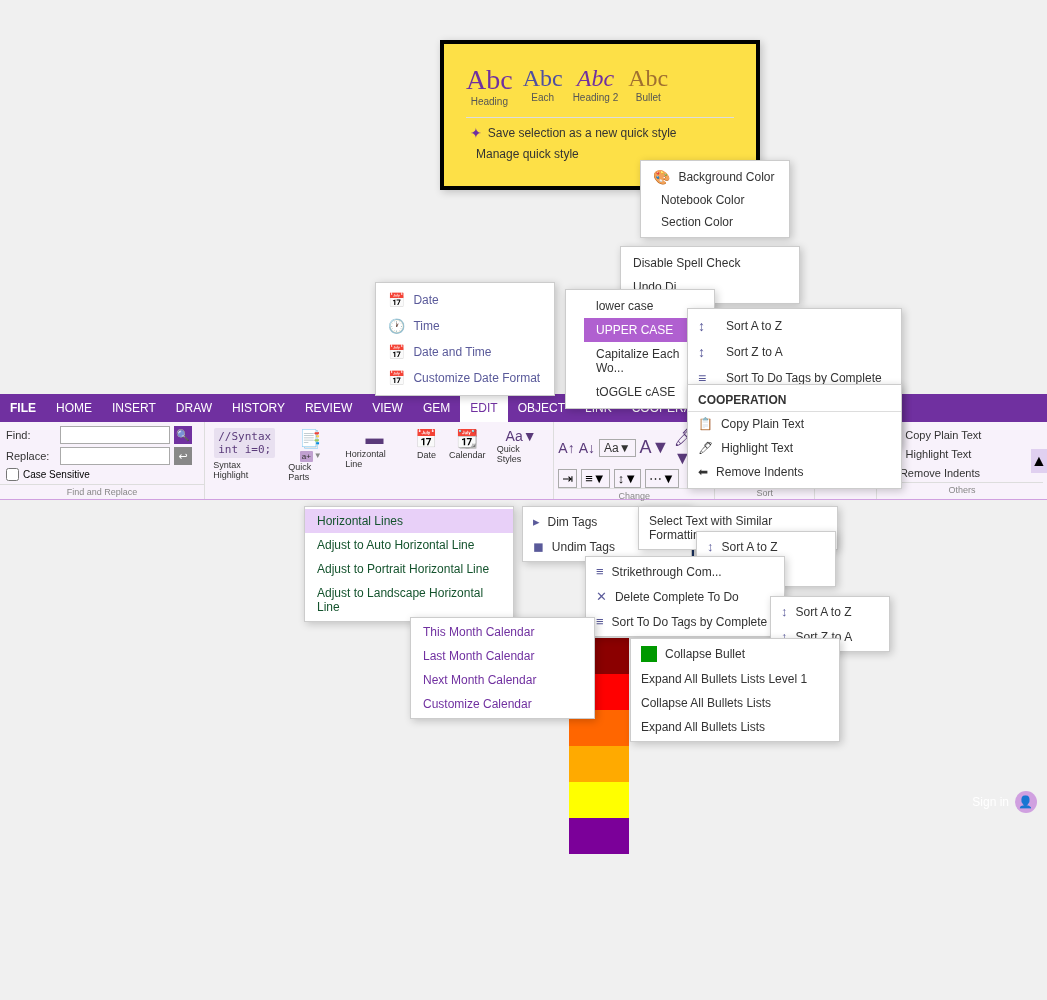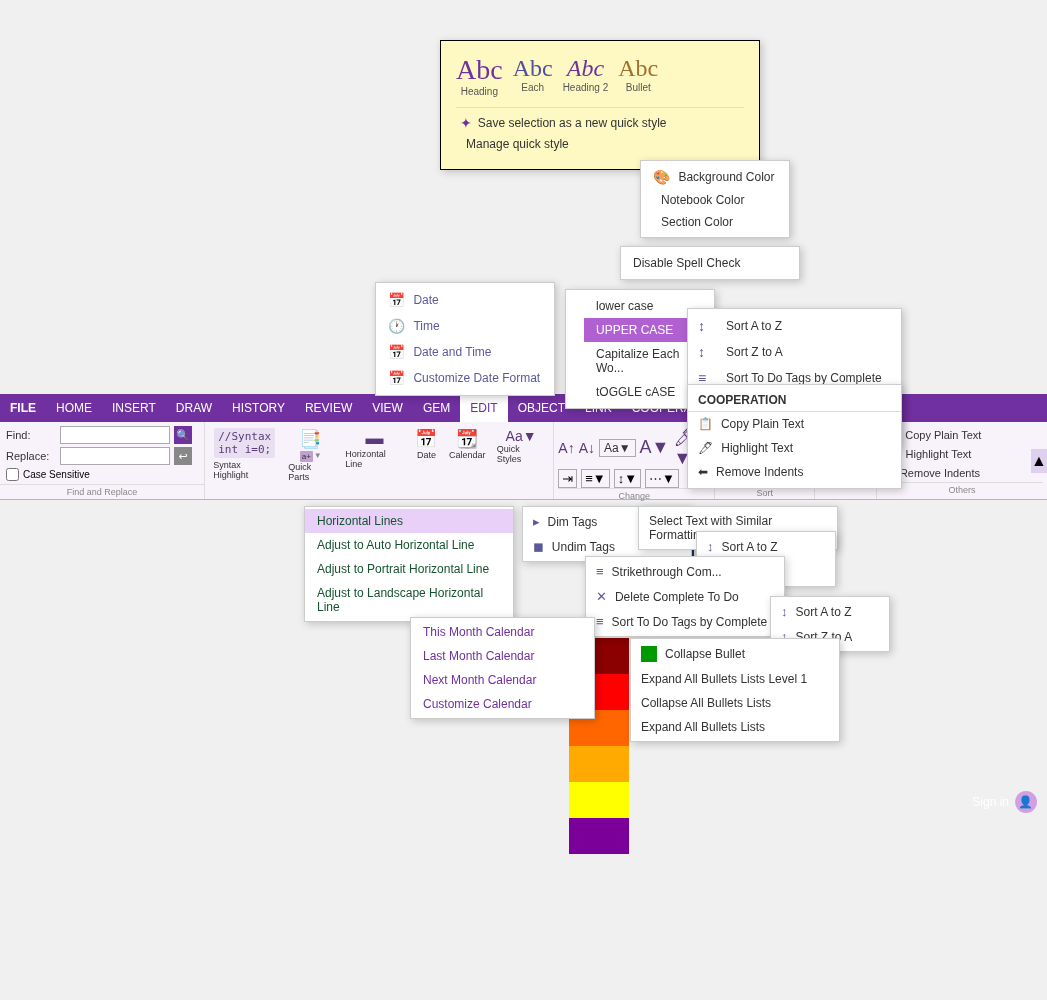--- a/index.html
+++ b/index.html
@@ -88,25 +88,25 @@
       gap: 4px;
       font-size: 10px;
     }
 
     
     .quick-styles-dropdown {
       position: absolute;
       top: 40px;
       left: 440px;
       width: 320px;
-      background: #fef9c3;
-      border: 1px solid #000000;
+      background: #fde047;
+      border: 4px solid #000000;
       box-shadow: 2px 2px 8px rgba(0,0,0,0.2);
       z-index: 100;
-      padding: 15px;
+      padding: 22px;
     }
     .qs-styles-row {
       display: flex;
       gap: 10px;
       margin-bottom: 10px;
     }
     .qs-style-item {
       display: flex;
       flex-direction: column;
       align-items: center;
@@ -659,20 +659,23 @@
   <div class="bg-menu-item">
     <span class="bg-icon"></span>
     <span>Section Color</span>
   </div>
 </div>
 
 <div class="spell-dropdown">
   <div class="spell-menu-item">
     <span>Disable Spell Check</span>
   </div>
+  <div class="spell-menu-item">
+    <span>Undo Di...</span>
+  </div>
 </div>
 
 <div class="date-dropdown">
   <div class="date-menu-item">
     <span class="date-icon">📅</span>
     <span>Date</span>
   </div>
   <div class="date-menu-item">
     <span class="date-icon">🕐</span>
     <span>Time</span>

